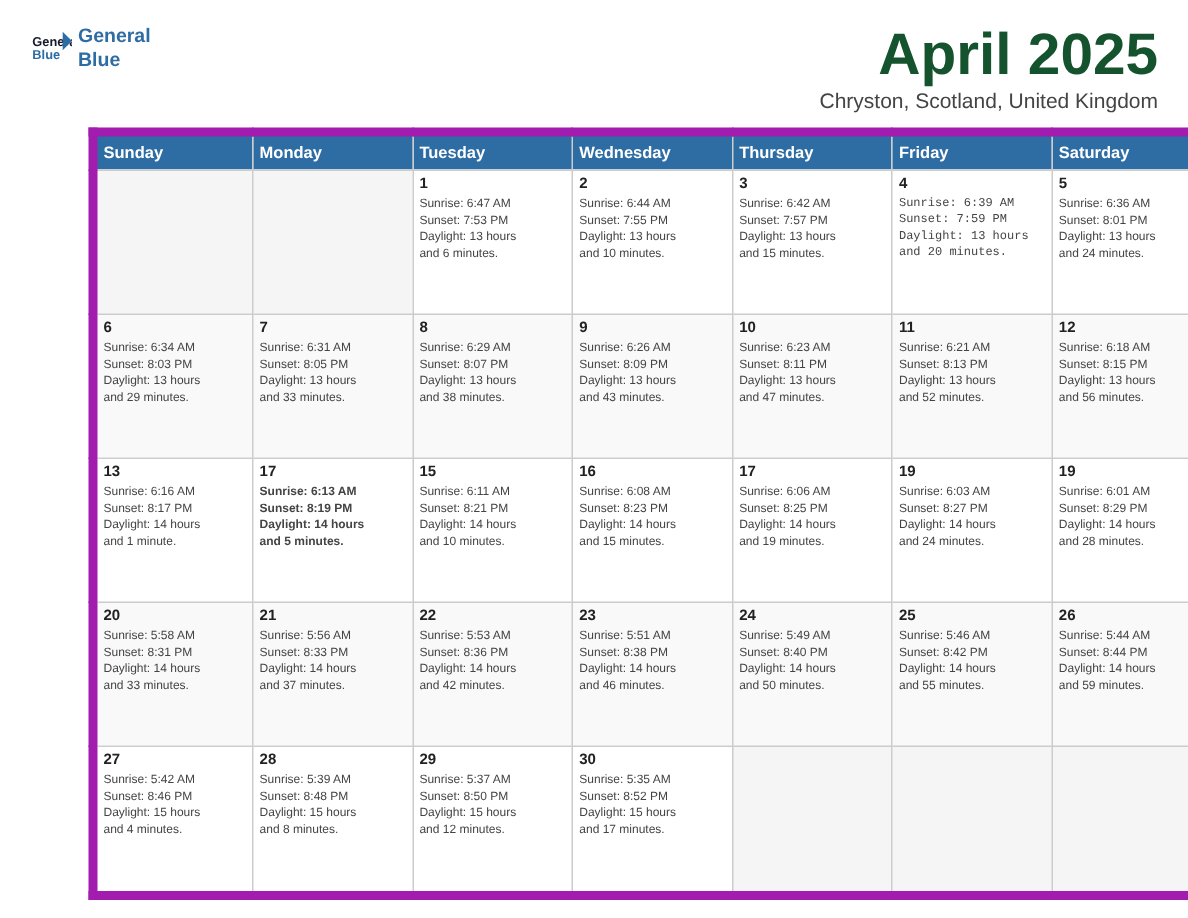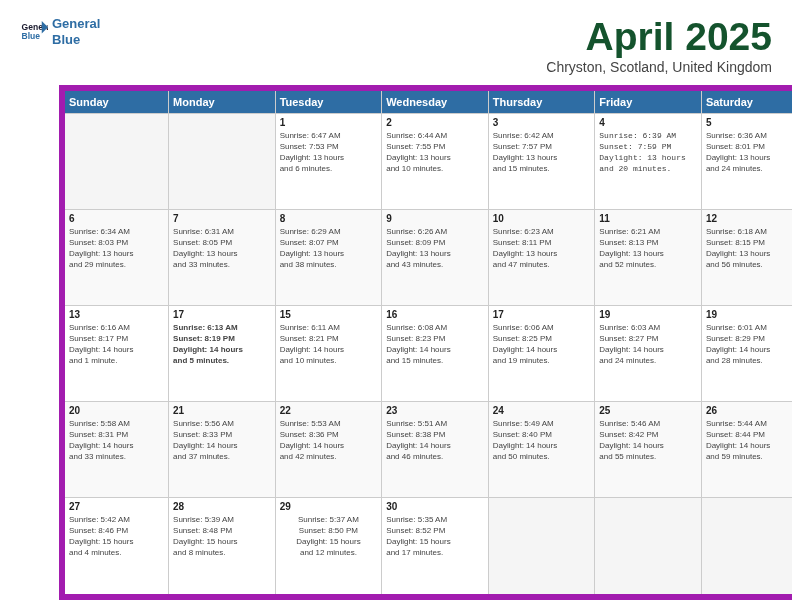--- a/index.html
+++ b/index.html
@@ -341,21 +341,21 @@
           </td>
           <td>
             <span class="day-num">28</span>
             <div class="day-info" style="white-space: pre-line;">Sunrise: 5:39 AM
 Sunset: 8:48 PM
 Daylight: 15 hours
 and 8 minutes.</div>
           </td>
           <td>
             <span class="day-num">29</span>
-            <div class="day-info" style="white-space: pre-line; text-align: center;">Sunrise: 5:37 AM
+            <div class="day-info" style="white-space: pre-line;">Sunrise: 5:37 AM
 Sunset: 8:50 PM
 Daylight: 15 hours
 and 12 minutes.</div>
           </td>
           <td>
             <span class="day-num">30</span>
             <div class="day-info" style="white-space: pre-line;">Sunrise: 5:35 AM
 Sunset: 8:52 PM
 Daylight: 15 hours
 and 17 minutes.</div>

